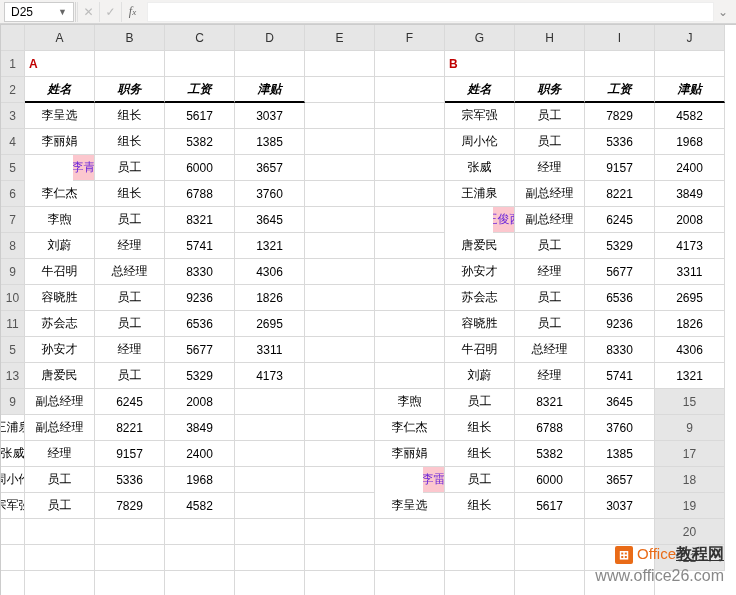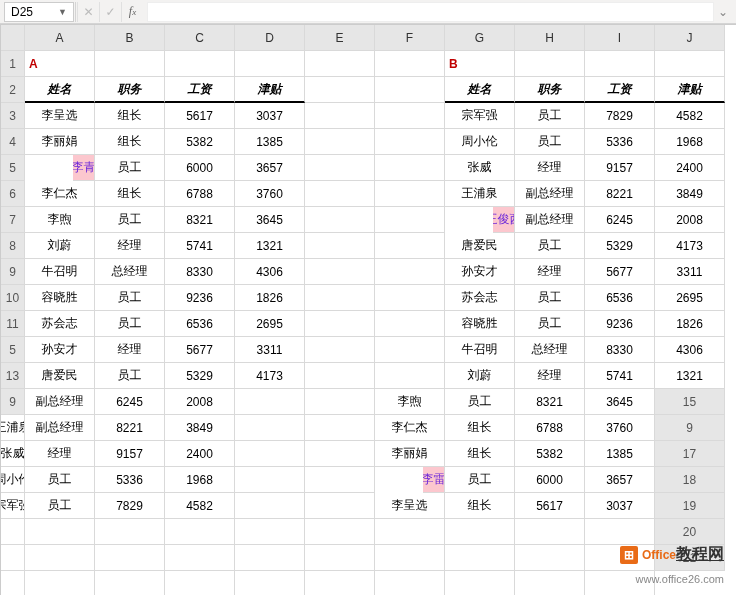--- a/index.html
+++ b/index.html
@@ -109,23 +109,23 @@
       color:#333;
       pointer-events:none;
       font-family: Arial, sans-serif;
     }
     .watermark .brand { display:flex; align-items:center; justify-content:flex-end; gap:4px;}
     .watermark .logo {
       width:18px; height:18px; background:#e96b17;
       display:inline-flex; align-items:center; justify-content:center;
       color:#fff; font-weight:bold; font-size:12px; border-radius:2px;
     }
-    .watermark .office { color:#e96b17; font-weight:bold; font-size:12px;}
+    .watermark .office { color:#e96b17; font-weight:normal; font-size:15px;}
     .watermark .cn { color:#333; font-weight:bold; font-size:16px;text-decoration:underline;}
-    .watermark .url { font-size:11px; color:#888; margin-top:8px;}
+    .watermark .url { font-size:16px; color:#888; margin-top:2px;}
   </style>
 </head>
 <body>
 
 <div class="formula-bar">
   <div class="name-box">
     <span>D25</span>
     <span class="dd">▼</span>
   </div>
   <div class="sep"></div>

